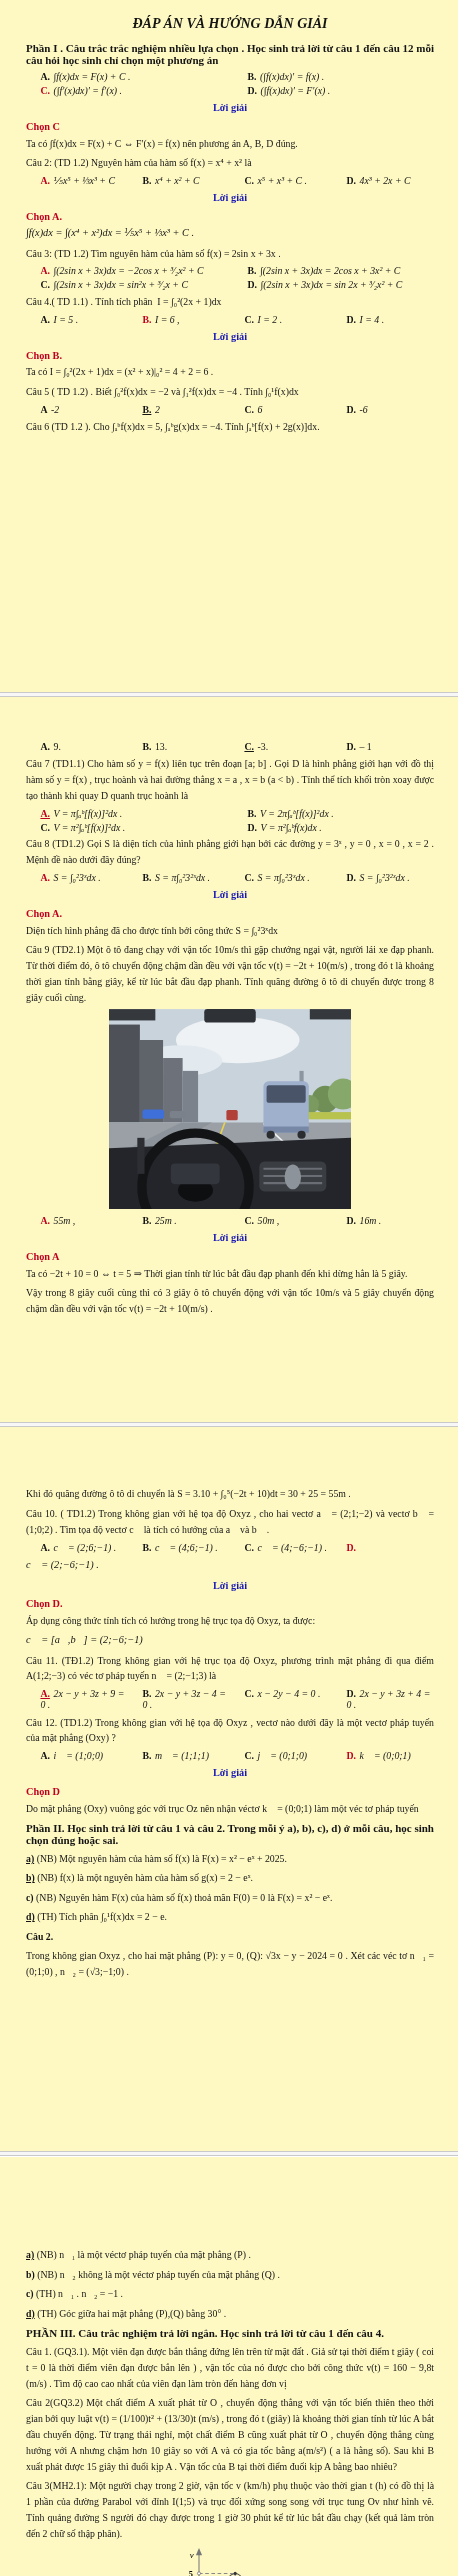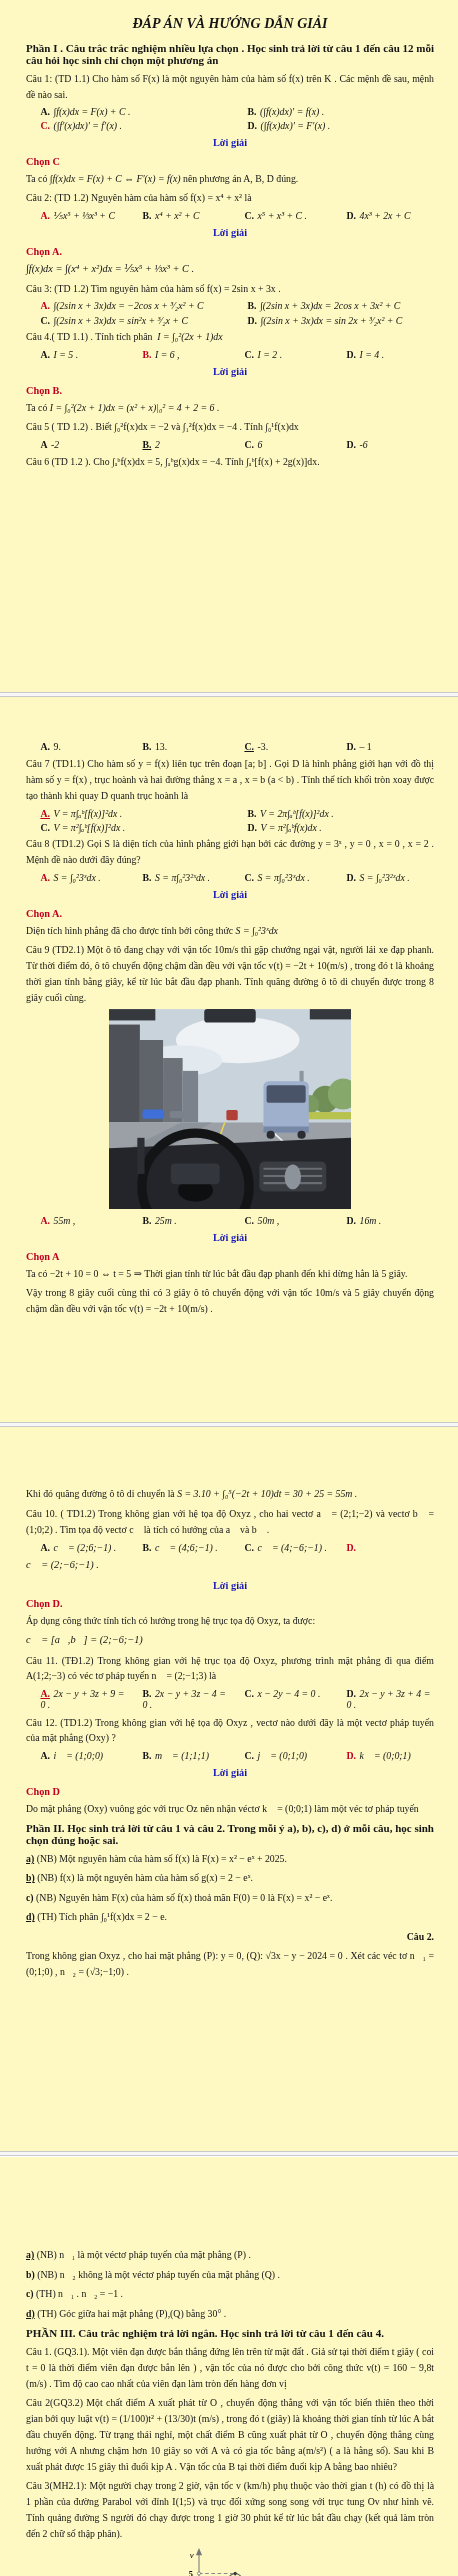--- a/index.html
+++ b/index.html
@@ -6,52 +6,51 @@
   body{background:#f4f4f4;font-family:"Liberation Serif","DejaVu Serif",serif;color:#141414;}
   .doc{position:relative;width:458px;height:3828px;background:#ffffff;overflow:hidden;}
   .page{position:absolute;left:0;width:458px;background:#fef9c3;box-sizing:border-box;
         padding:13.4px 24px 0 26px;overflow:hidden;}
   .gap{position:absolute;left:0;width:100%;height:4.6px;background:#f7f7f7;
        border-top:0.5px solid #c9c9c9;border-bottom:0.5px solid #c9c9c9;box-sizing:border-box;}
   .red-strip{position:absolute;left:3.1px;top:0;width:2.1px;height:19.6px;background:#d21a1a;}
   .t{font-size:9.8px;line-height:1.62;margin:3.6px 0;}
   .j{text-align:justify;}
   .center{text-align:center;}
-  .bold{font-weight:bold;text-align:right;}
+  .bold{font-weight:bold;}
   .title{font-size:14px;font-weight:bold;font-style:italic;text-align:center;margin:3.1px 0 9.3px 0;}
   .h{font-size:11px;font-weight:bold;margin:5.2px 0;text-align:justify;}
   .blue{color:#1717b8;font-weight:bold;}
   .red{color:#c00021;}
   .chon{color:#c00021;font-weight:bold;font-size:10.3px;margin:3.1px 0;}
   .lg{margin:4.1px 0;font-size:10.3px;}
   .opts4{display:flex;margin:4.1px 0;}
   .opts4 .opt{flex:1;font-size:9.8px;}
   .opts2{display:grid;grid-template-columns:1fr 1fr;gap:3.1px 6.2px;margin:3px 0;}
   .opts2 .opt{font-size:9.8px;}
   .opt{padding-left:14.4px;}
   .ol{font-weight:bold;margin-right:3.6px;}
   .ol.red{color:#c00021;}
   .ol.u{text-decoration:underline;}
   .ov{font-style:italic;}
-  .m{font-style:italic;}
+  .m{}
   .formula{font-style:italic;font-size:10.3px;}
   .figwrap{text-align:center;margin:3.1px 0;}
   svg text{font-family:"Liberation Serif","DejaVu Serif",serif;}
 </style>
 </head>
 <body>
 
 <div class="doc">
   <div class="red-strip"></div>
 
   <div class="page" style="top:0;height:692px;">
     <div class="title">ĐÁP ÁN VÀ HƯỚNG DẪN GIẢI</div>
     <div class="h">Phần I . Câu trắc trắc nghiệm nhiều lựa chọn . Học sinh trả lời từ câu 1 đến câu 12 mỗi câu hỏi học sinh chỉ chọn một phương án</div>
 
-    <p class="t j">Câu 1: (TD 1.1) Cho hàm số F(x) là một nguyên hàm của hàm số f(x) trên K . Các mệnh đề sau, mệnh đề nào sai.</p>
     <div class="opts2">
       <div class="opt"><span class="ol">A.</span><span class="ov">∫f(x)dx = F(x) + C .</span></div>
       <div class="opt"><span class="ol">B.</span><span class="ov">(∫f(x)dx)′ = f(x) .</span></div>
       <div class="opt"><span class="ol red">C.</span><span class="ov">(∫f′(x)dx)′ = f′(x) .</span></div>
       <div class="opt"><span class="ol">D.</span><span class="ov">(∫f(x)dx)′ = F′(x) .</span></div>
     </div>
     <p class="t center blue lg">Lời giải</p>
     <p class="chon">Chọn C</p>
     <p class="t"><span>Ta có</span> <span class="m">∫f(x)dx = F(x) + C  ⇔  F′(x) = f(x)</span> <span>nên phương án A, B, D đúng.</span></p>
 

